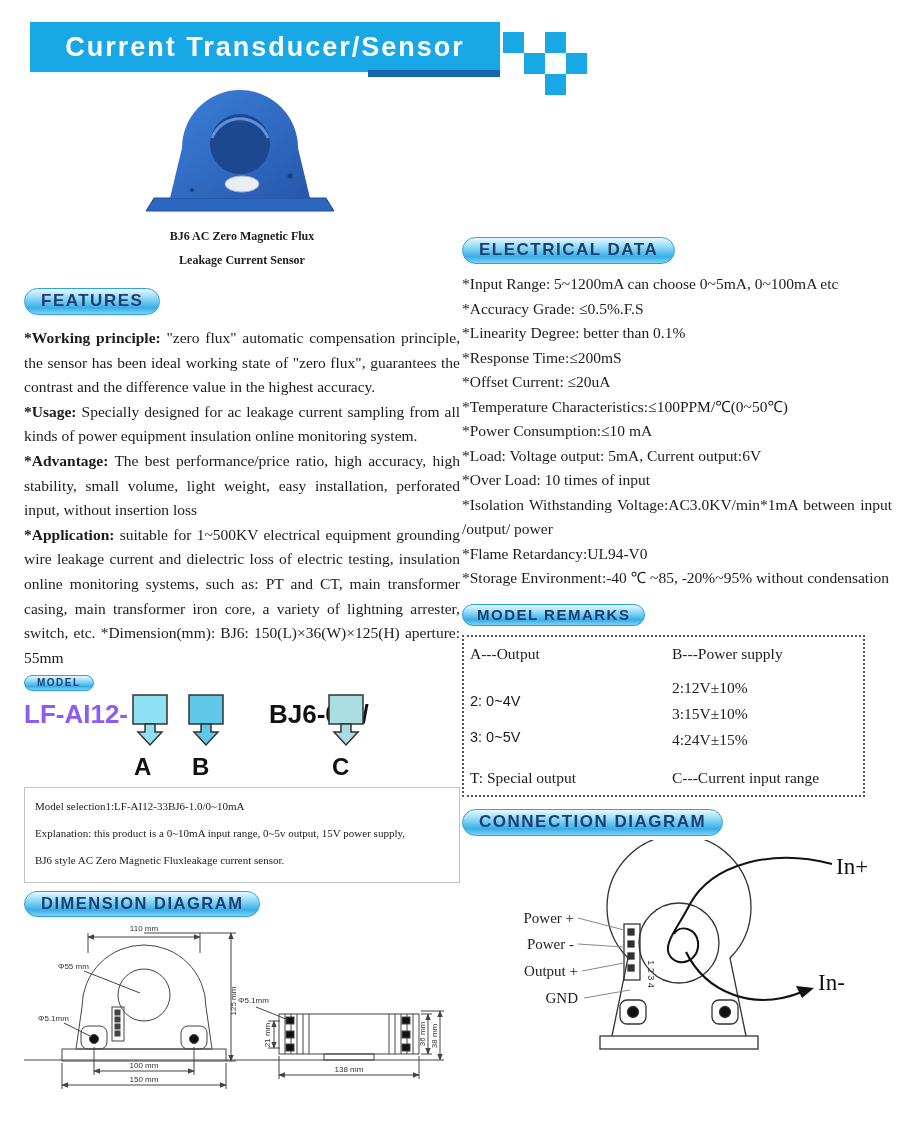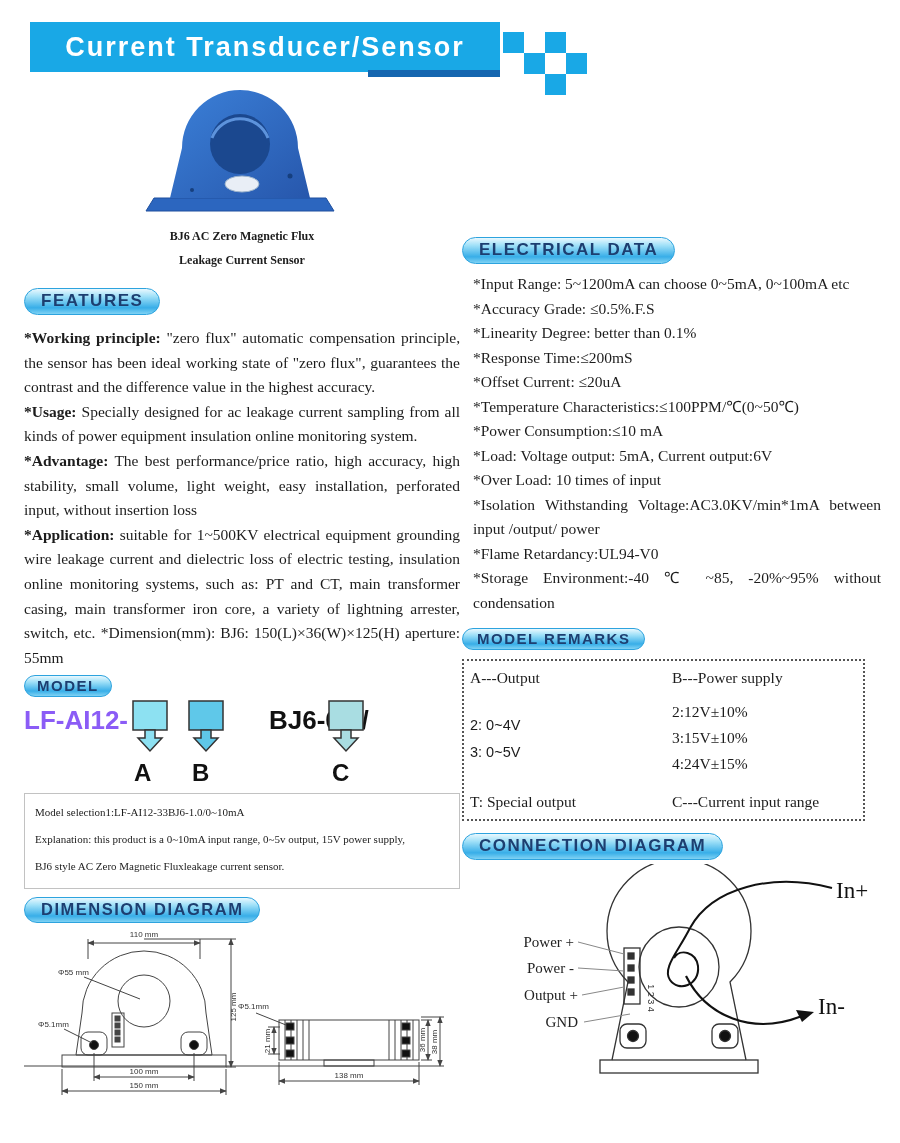--- a/index.html
+++ b/index.html
@@ -17,33 +17,33 @@
         border:1px solid #2da3de;color:#1d3e70;font-family:"Liberation Sans",sans-serif;
         font-weight:bold;letter-spacing:1.5px;}
   .col-left{position:absolute;left:24px;top:0;width:436px;}
   .col-right{position:absolute;left:462px;top:0;width:430px;}
   .product-img{display:block;margin:78px 0 0 116px;}
   .prod-title{margin:6px 0 0 58px;width:320px;text-align:center;font-weight:bold;font-size:12px;line-height:24px;}
   .feat-badge{margin-top:16px;font-size:17px;}
   .features p{margin:0;font-size:15.5px;line-height:24.6px;text-align:justify;}
   .features{margin-top:11px;}
   .features .lead{font-weight:bold;}
-  .model-badge{margin-top:5px;font-size:15px;padding:1px 12px 2px;}
+  .model-badge{margin-top:5px;font-size:10px;padding:1px 12px 2px;}
   .model-row{position:relative;height:90px;margin-top:2px;font-family:"Liberation Sans",sans-serif;font-weight:bold;}
   .model-prefix{position:absolute;left:0;top:6px;font-size:26px;color:#8b5cf6;}
   .model-infix{position:absolute;left:198px;top:6px;font-size:26px;color:#111;padding-left:47px;}
   .slot-a{position:absolute;left:104px;top:0;}
   .slot-b{position:absolute;left:160px;top:0;}
   .slot-c{position:absolute;left:300px;top:0;}
   .slot-letter{position:absolute;top:60px;font-size:24px;color:#111;}
   .sel-box{margin-top:4px;border:1px solid #c2c2c2;padding:5px 10px 8px;font-size:11px;line-height:27px;}
   .sel-box p{margin:0;text-align:justify;}
   .dim-badge{margin-top:8px;font-size:16.5px;}
   .elec-badge{margin-top:237px;font-size:17px;}
-  .elist{list-style:none;margin:8px 11px 0;padding:0;font-size:15.5px;}
+  .elist{list-style:none;margin:8px 0 0;padding:0;font-size:15.5px;}
   .elist li{line-height:24.5px;text-align:justify;}
   .rem-badge{margin-top:13px;font-size:15px;padding:1px 14px 2px;text-align:center;}
   .remarks{position:relative;margin-top:9px;width:399px;height:158px;border:2px dotted #555;font-size:15.5px;}
   .remarks span{position:absolute;white-space:nowrap;}
   .conn-badge{margin-top:12px;font-size:17px;}
   svg text{font-family:"Liberation Sans",sans-serif;fill:#333;}
   .dim-label{font-size:8px;}
   .conn-label{font-family:"Liberation Serif",serif;font-size:15px;fill:#222;}
   .conn-big{font-family:"Liberation Serif",serif;font-size:23px;fill:#111;}
 </style>
@@ -230,21 +230,21 @@
       <li>*Flame Retardancy:UL94-V0</li>
       <li>*Storage Environment:-40 ℃ ~85, -20%~95% without condensation</li>
     </ul>
 
     <div><span class="badge rem-badge">MODEL REMARKS</span></div>
 
     <div class="remarks">
       <span style="left:6px;top:8px;">A---Output</span>
       <span style="left:208px;top:8px;">B---Power supply</span>
       <span style="left:6px;top:56px;font-family:'Liberation Sans',sans-serif;font-size:14.5px;">2: 0~4V</span>
-      <span style="left:6px;top:83px;font-family:'Liberation Sans',sans-serif;font-size:14.5px;">3: 0~5V</span>
+      <span style="left:6px;top:92px;font-family:'Liberation Sans',sans-serif;font-size:14.5px;">3: 0~5V</span>
       <span style="left:208px;top:42px;">2:12V±10%</span>
       <span style="left:208px;top:68px;">3:15V±10%</span>
       <span style="left:208px;top:94px;">4:24V±15%</span>
       <span style="left:6px;bottom:8px;">T: Special output</span>
       <span style="left:208px;bottom:8px;">C---Current input range</span>
     </div>
 
     <div><span class="badge conn-badge">CONNECTION DIAGRAM</span></div>
 
     <svg width="430" height="222" viewBox="0 0 430 222" style="margin-top:4px;">

